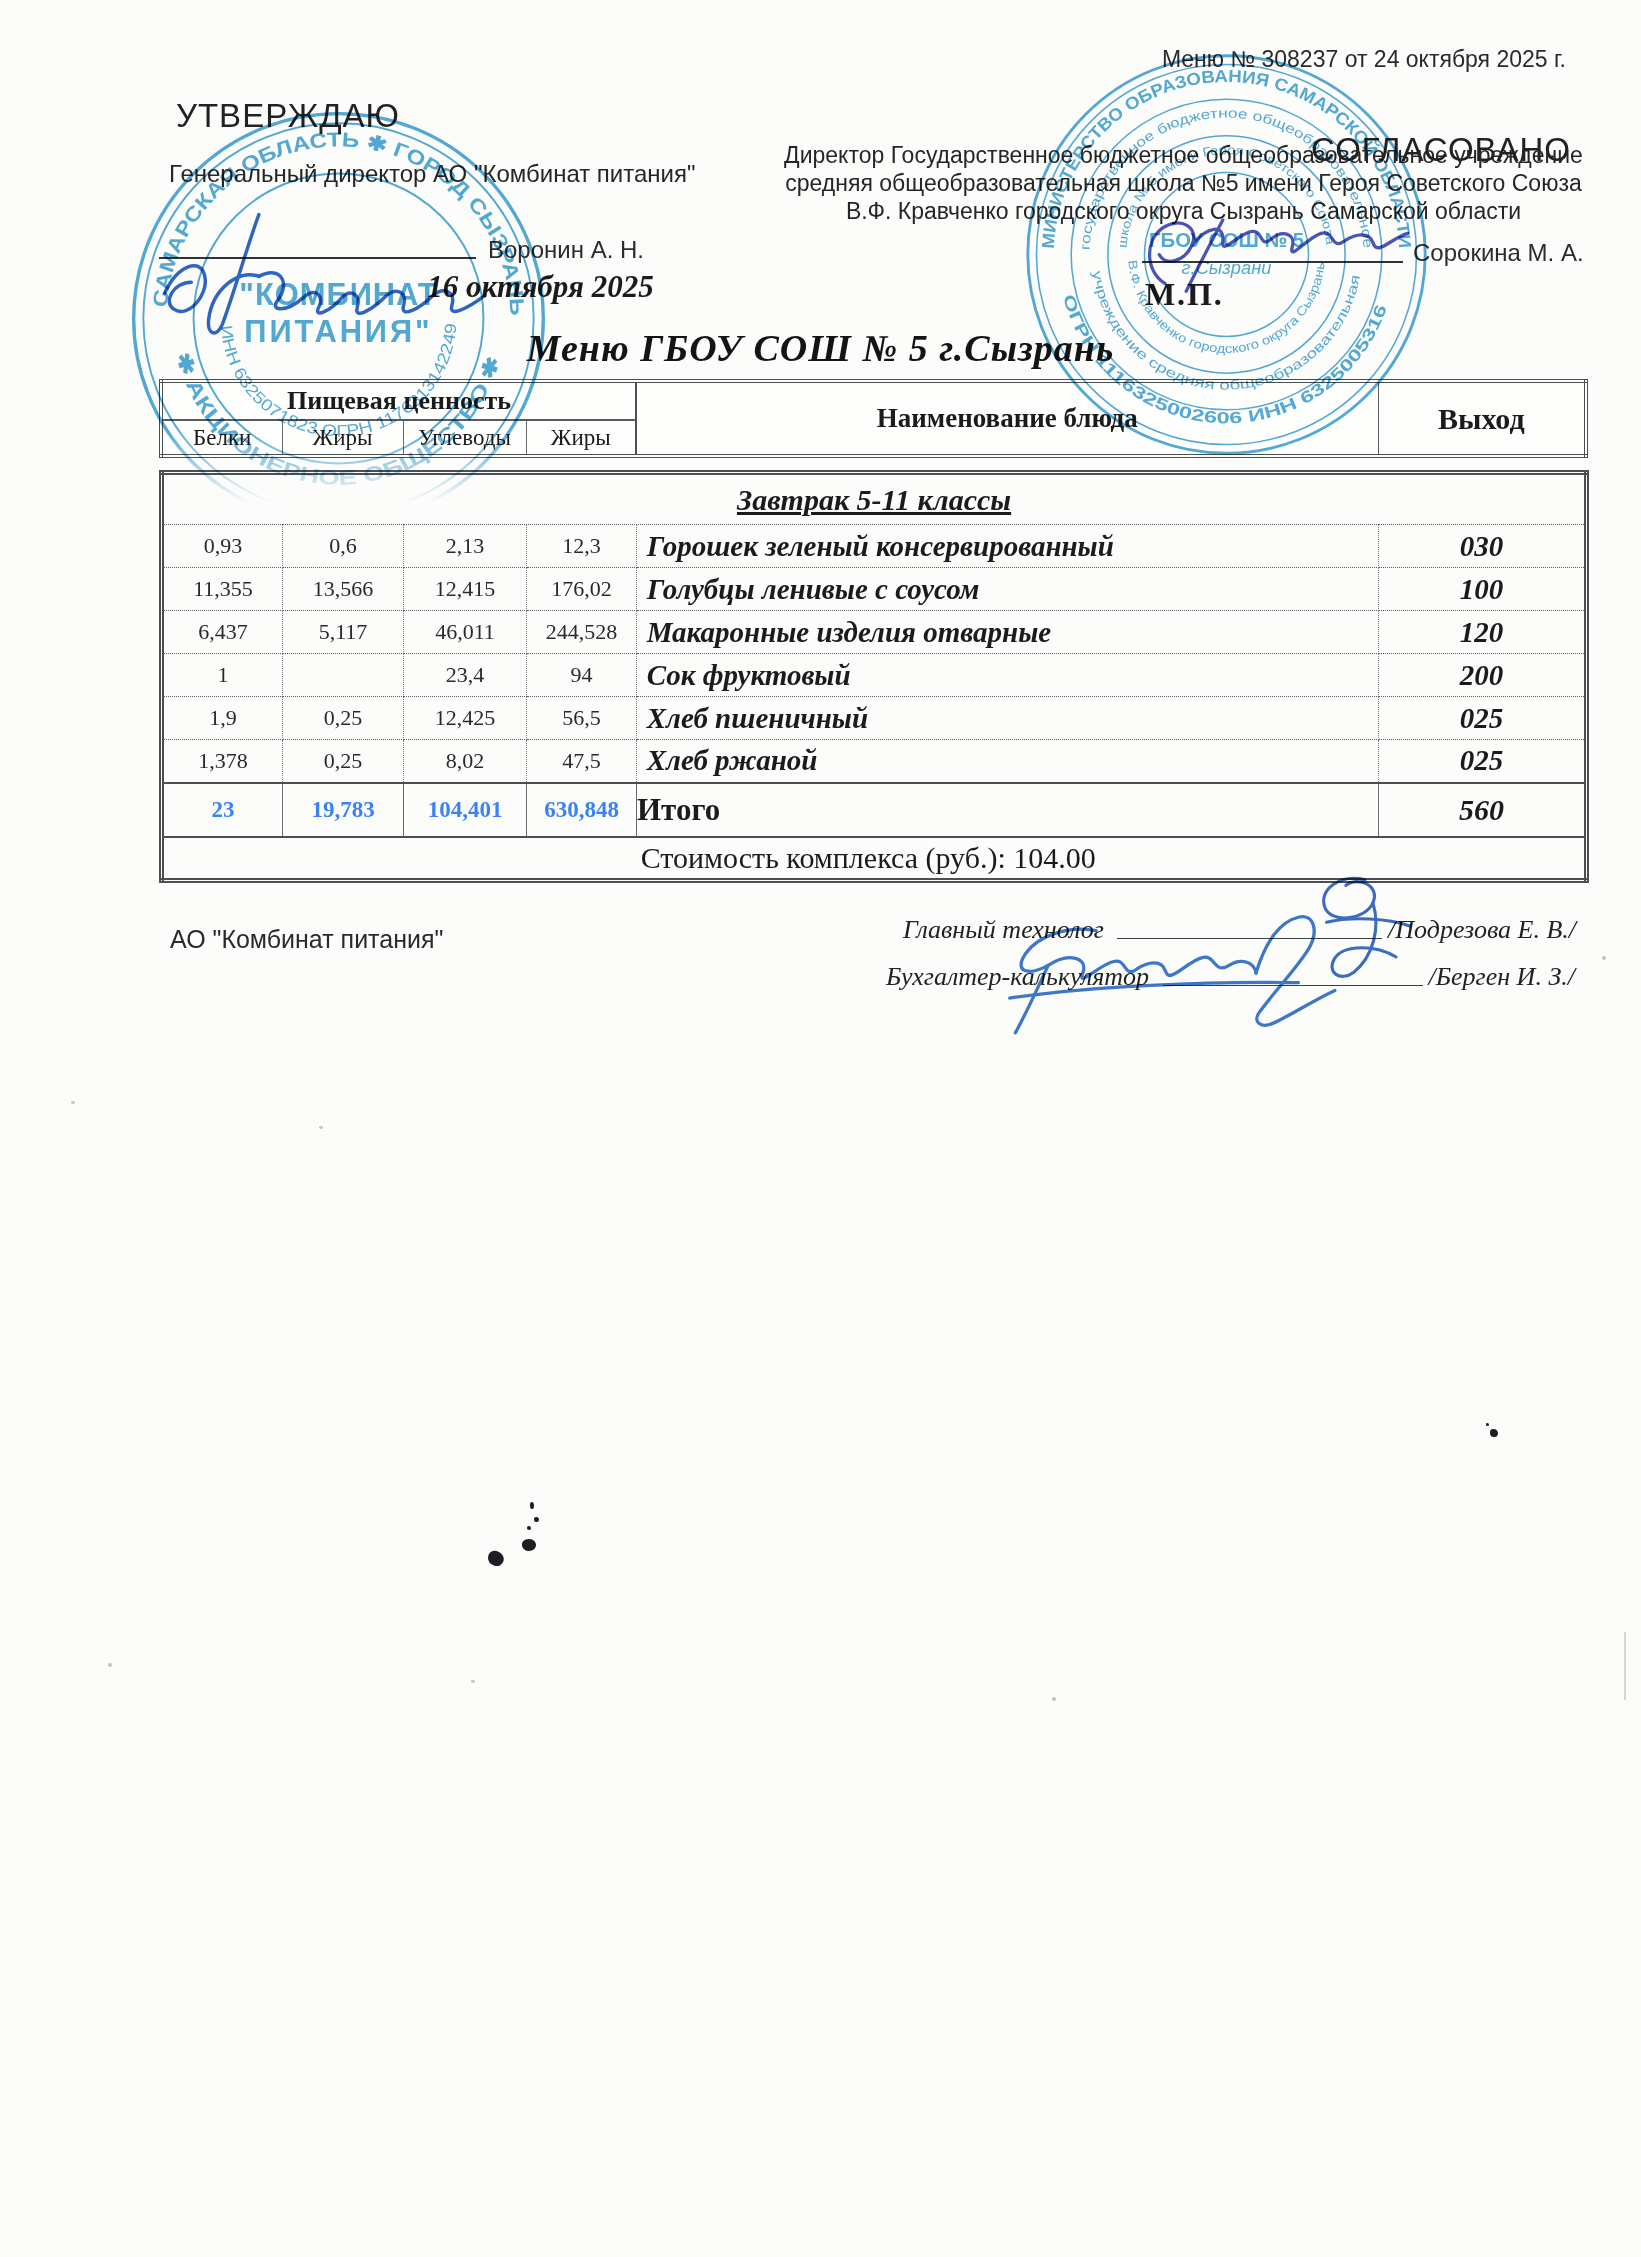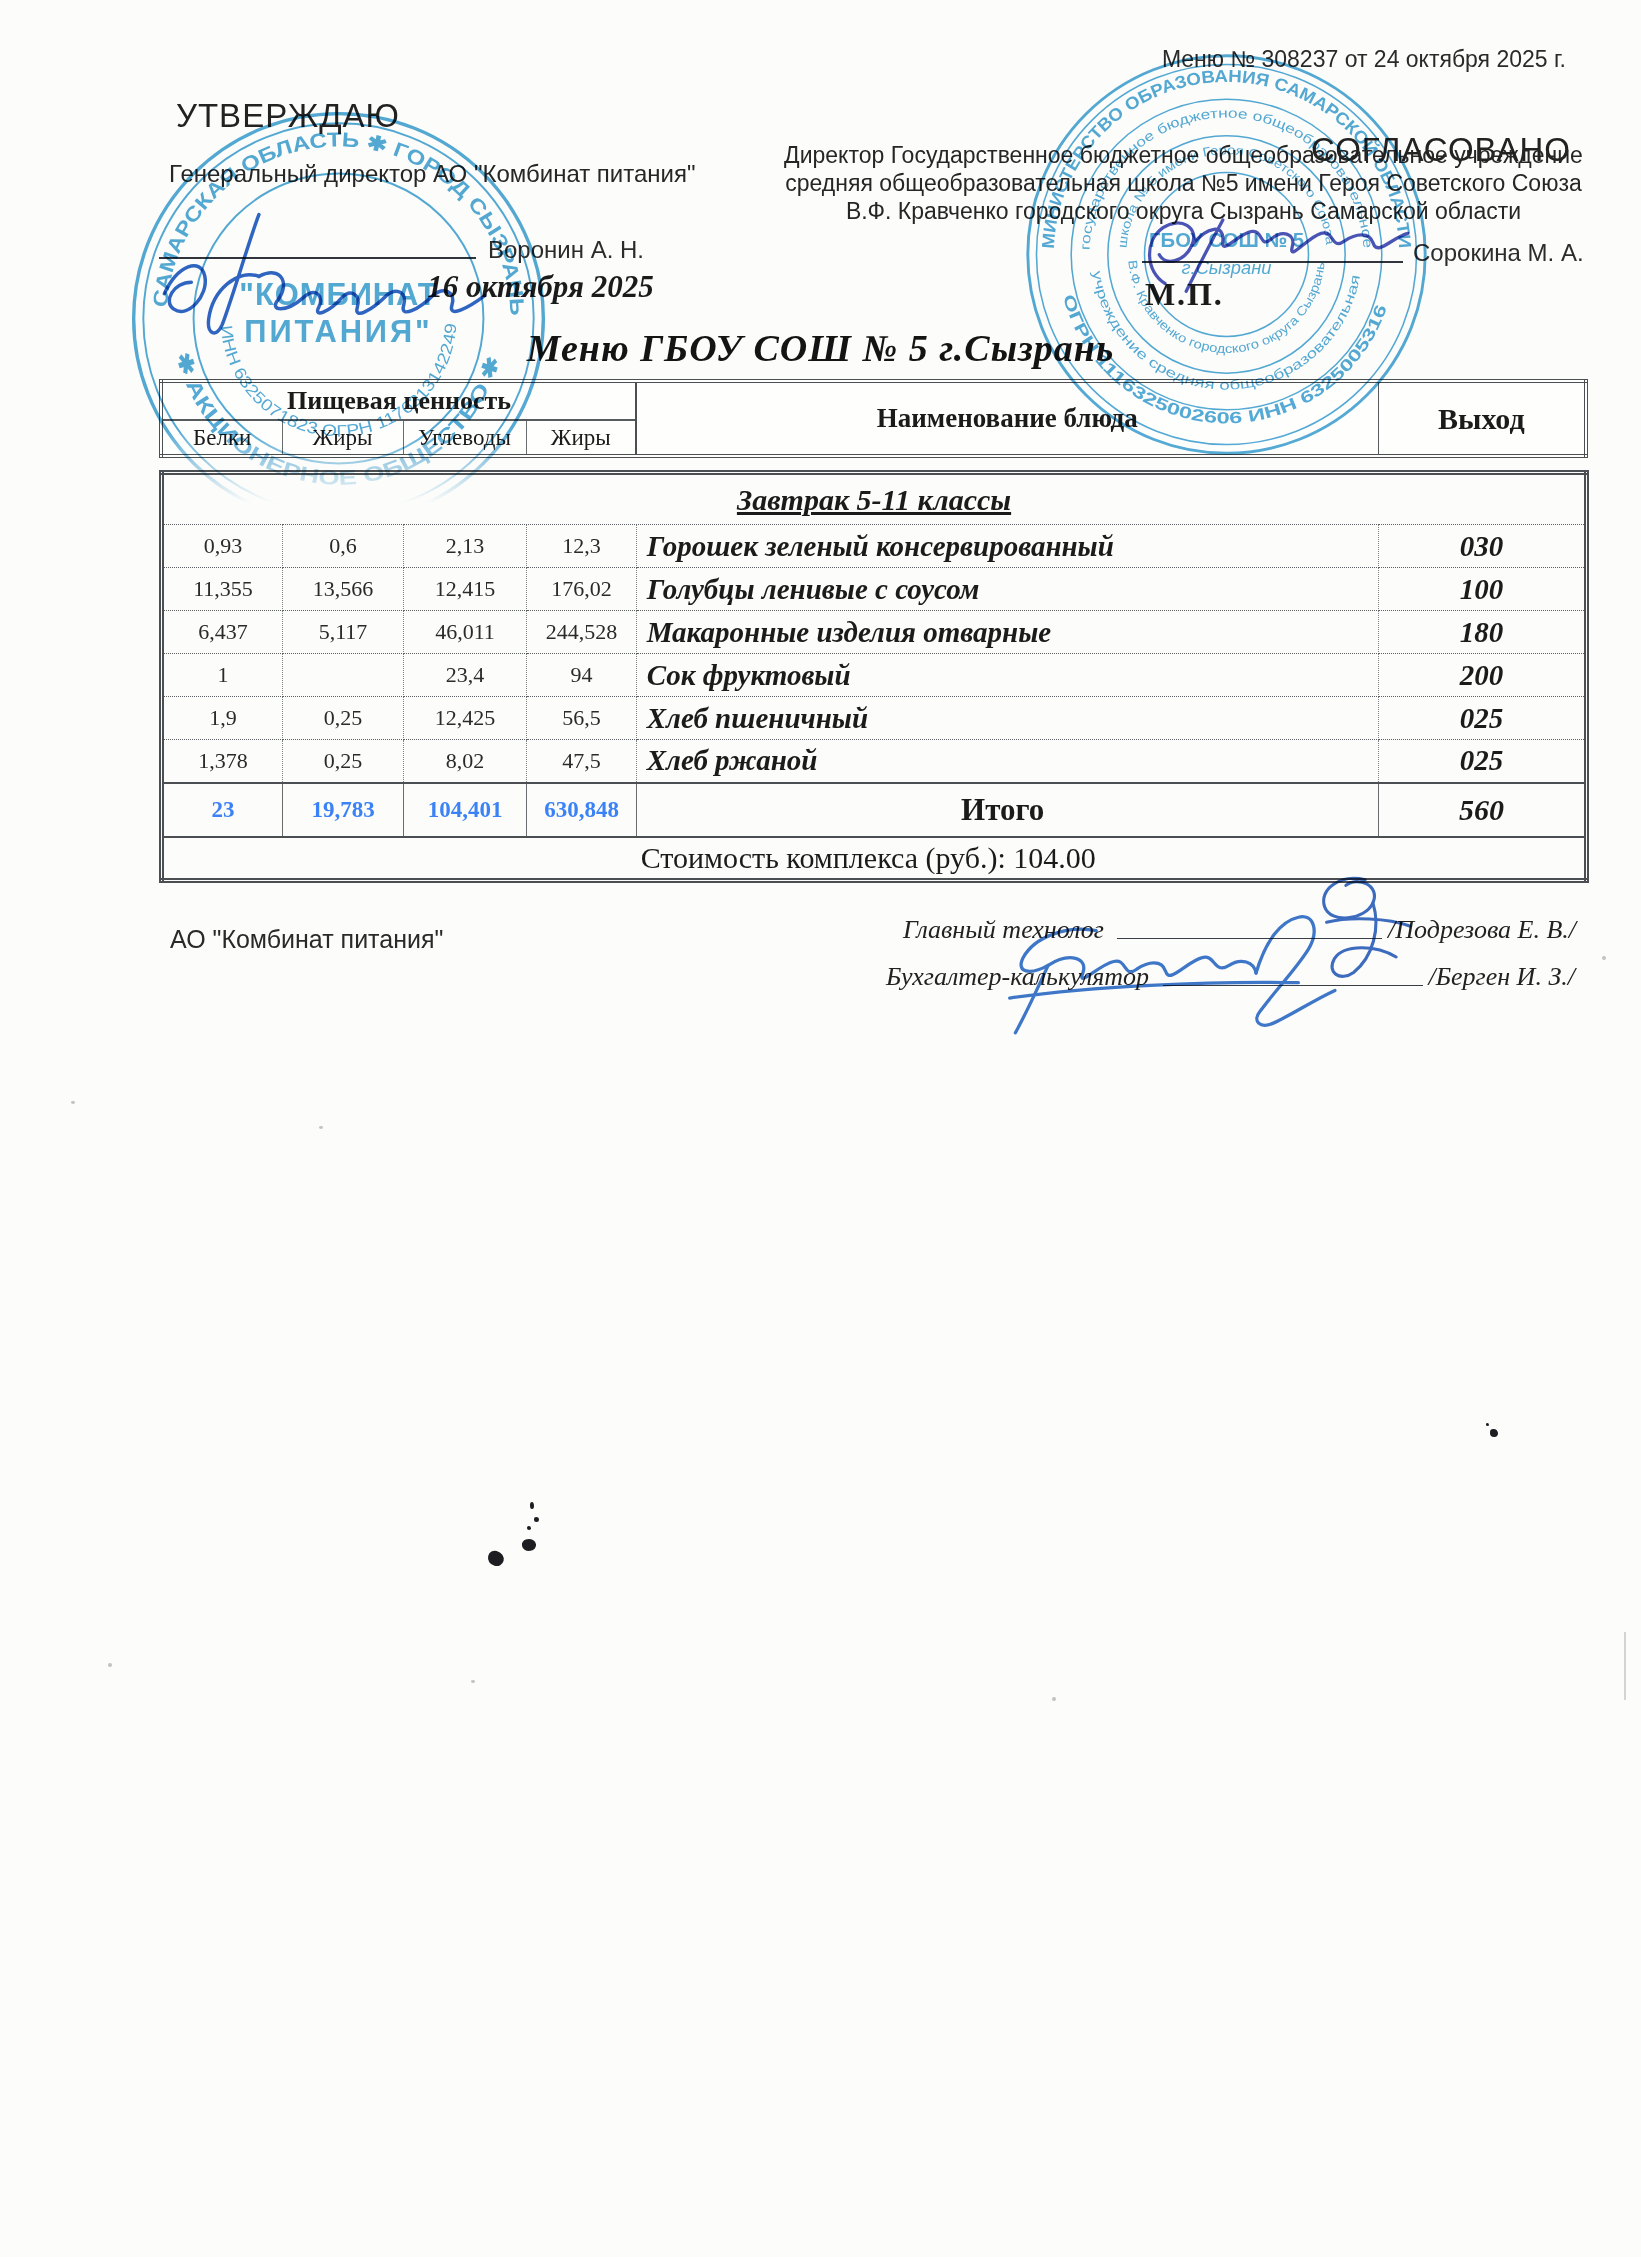--- a/index.html
+++ b/index.html
@@ -39,21 +39,21 @@
 
   .menu-table { left:159px; top:470px; width:1424px; border:5.8px double #4c4f52; }
   .menu-table td { overflow:hidden; white-space:nowrap; }
   .sec-row td { height:52px; text-align:center; font-size:30px; font-weight:bold; font-style:italic; text-decoration:underline; border-bottom:1.9px dotted #5c5f62; }
   .d-row td { height:43px; border-bottom:1.9px dotted #5c5f62; }
   .d-row .num { text-align:center; font-size:22px; color:#2a2a2a; border-right:1.9px dotted #808386; }
   .d-row .dish { font-size:29px; font-weight:bold; font-style:italic; padding-left:9.7px; border-right:1.9px dotted #808386; }
   .d-row .yld  { text-align:center; font-size:29px; font-weight:bold; font-style:italic; }
   .tot-row td { height:54px; border-top:2.9px solid #4c4f52; border-bottom:2.9px solid #4c4f52; }
   .tot-row .num { text-align:center; font-size:23px; font-weight:bold; color:#3b82f6; border-right:1.9px solid #6a6d70; }
-  .tot-row .lbl { text-align:center; padding-right:9.7px; font-size:31px; font-weight:bold; border-right:1.9px solid #6a6d70; }
+  .tot-row .lbl { text-align:left; padding-right:9.7px; font-size:31px; font-weight:bold; border-right:1.9px solid #6a6d70; }
   .tot-row .yld { text-align:center; font-size:30px; font-weight:bold; font-style:italic; }
   .cost-row td { height:44px; text-align:center; padding-right:11.6px; font-size:30px; font-weight:normal; }
 
   
   .company { left:170px; top:925px; font-size:25px; color:#2a2a2a; }
   .sign-row { position:absolute; display:flex; align-items:flex-end; font-size:26px; font-style:italic; color:#222; }
   .sign-row .line { flex:1 1 auto; border-bottom:1.9px solid #3a3e46; margin:0 5.8px 5.8px 13.5px; height:19.3px; }
   .tech-row { left:903px; top:915px; width:673px; }
   .acct-row { left:886px; top:962px; width:689px; }
 
@@ -138,21 +138,21 @@
       <td class="num">176,02</td>
       <td class="dish">Голубцы ленивые с соусом</td>
       <td class="yld">100</td>
     </tr>
     <tr class="d-row">
       <td class="num">6,437</td>
       <td class="num">5,117</td>
       <td class="num">46,011</td>
       <td class="num">244,528</td>
       <td class="dish">Макаронные изделия отварные</td>
-      <td class="yld">180</td>
+      <td class="yld">120</td>
     </tr>
     <tr class="d-row">
       <td class="num">1</td>
       <td class="num"></td>
       <td class="num">23,4</td>
       <td class="num">94</td>
       <td class="dish">Сок фруктовый</td>
       <td class="yld">200</td>
     </tr>
     <tr class="d-row">

